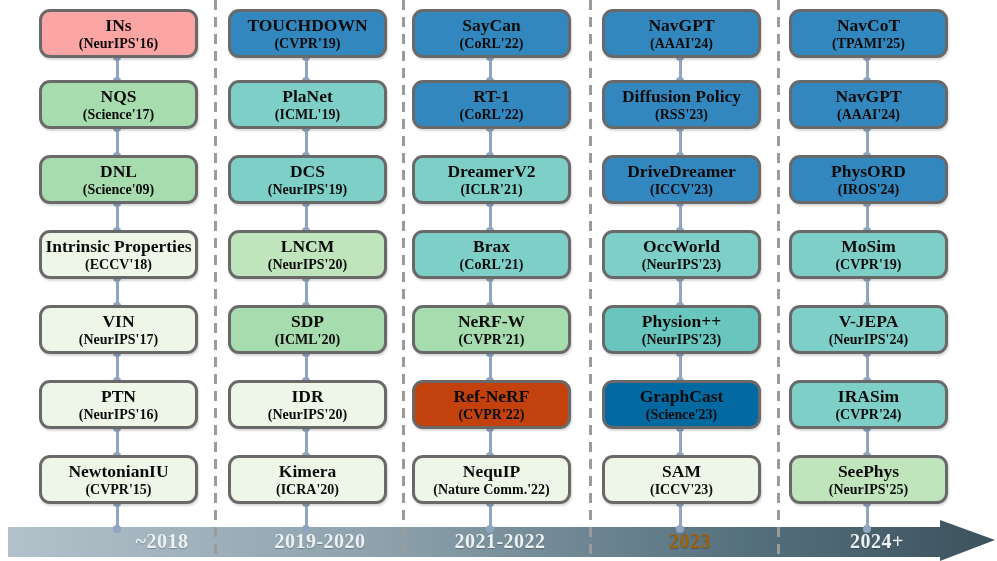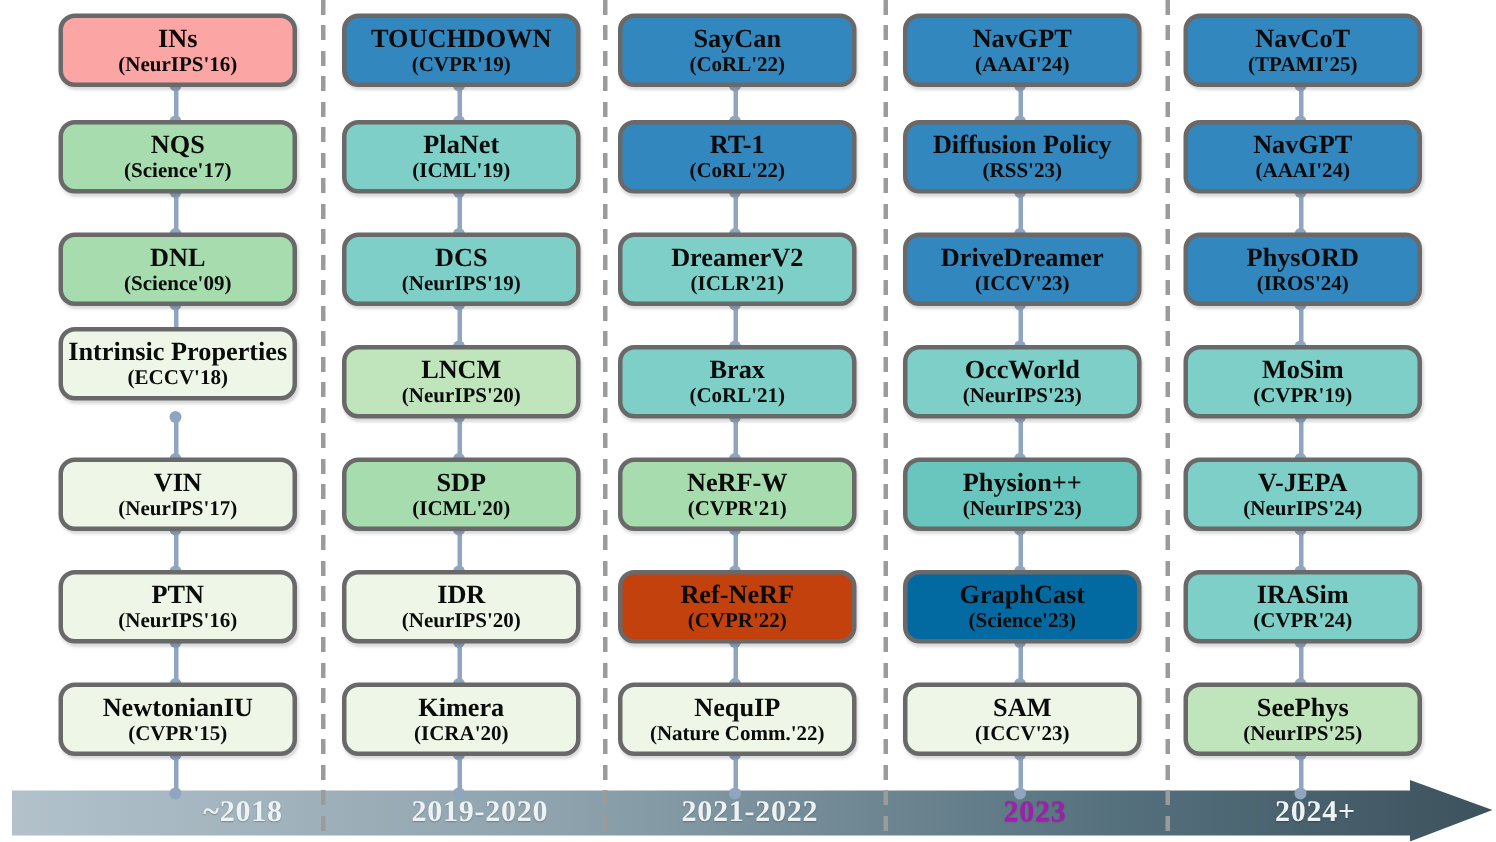--- a/index.html
+++ b/index.html
@@ -54,21 +54,21 @@
         <div class="box" style="top: 80px; background: rgb(166, 220, 174);">
           <div class="box-title">NQS</div>
           <div class="box-venue">(Science'17)</div>
         </div>
         <div class="connector" style="top: 126px; height: 32px;"></div>
         <div class="box" style="top: 155px; background: rgb(166, 220, 174);">
           <div class="box-title">DNL</div>
           <div class="box-venue">(Science'09)</div>
         </div>
         <div class="connector" style="top: 201px; height: 32px;"></div>
-        <div class="box" style="top: 218px; background: rgb(238, 247, 231);">
+        <div class="box" style="top: 230px; background: rgb(238, 247, 231);">
           <div class="box-title">Intrinsic Properties</div>
           <div class="box-venue">(ECCV'18)</div>
         </div>
         <div class="connector" style="top: 276px; height: 32px;"></div>
         <div class="box" style="top: 305px; background: rgb(238, 247, 231);">
           <div class="box-title">VIN</div>
           <div class="box-venue">(NeurIPS'17)</div>
         </div>
         <div class="connector" style="top: 351px; height: 32px;"></div>
         <div class="box" style="top: 380px; background: rgb(238, 247, 231);">
@@ -230,16 +230,16 @@
         </div>
         <div class="connector" style="top: 501px; height: 30px;"></div>
       </div>
     </div>
 
   <div class="bar" id="timeline-bar" style="background: linear-gradient(90deg, rgb(179, 194, 203) 0%, rgb(141, 162, 173) 38%, rgb(85, 112, 125) 75%, rgb(60, 82, 93) 100%);"></div>
 
   <span class="bar-label" style="left: 118px; color: rgb(237, 242, 245); margin-left: 44px;">~2018</span>
   <span class="bar-label" style="left: 320px; color: rgb(237, 242, 245);">2019-2020</span>
   <span class="bar-label" style="left: 500px; color: rgb(237, 242, 245);">2021-2022</span>
-  <span class="bar-label" style="left: 690px; color: #a21caf; font-family: Liberation Serif, serif;">2023</span>
+  <span class="bar-label" style="left: 690px; color: #a16207; font-family: Liberation Serif, serif;">2023</span>
   <span class="bar-label" style="left: 877px; color: rgb(237, 242, 245);">2024+</span>
 
 </div>
 
 </body></html>

